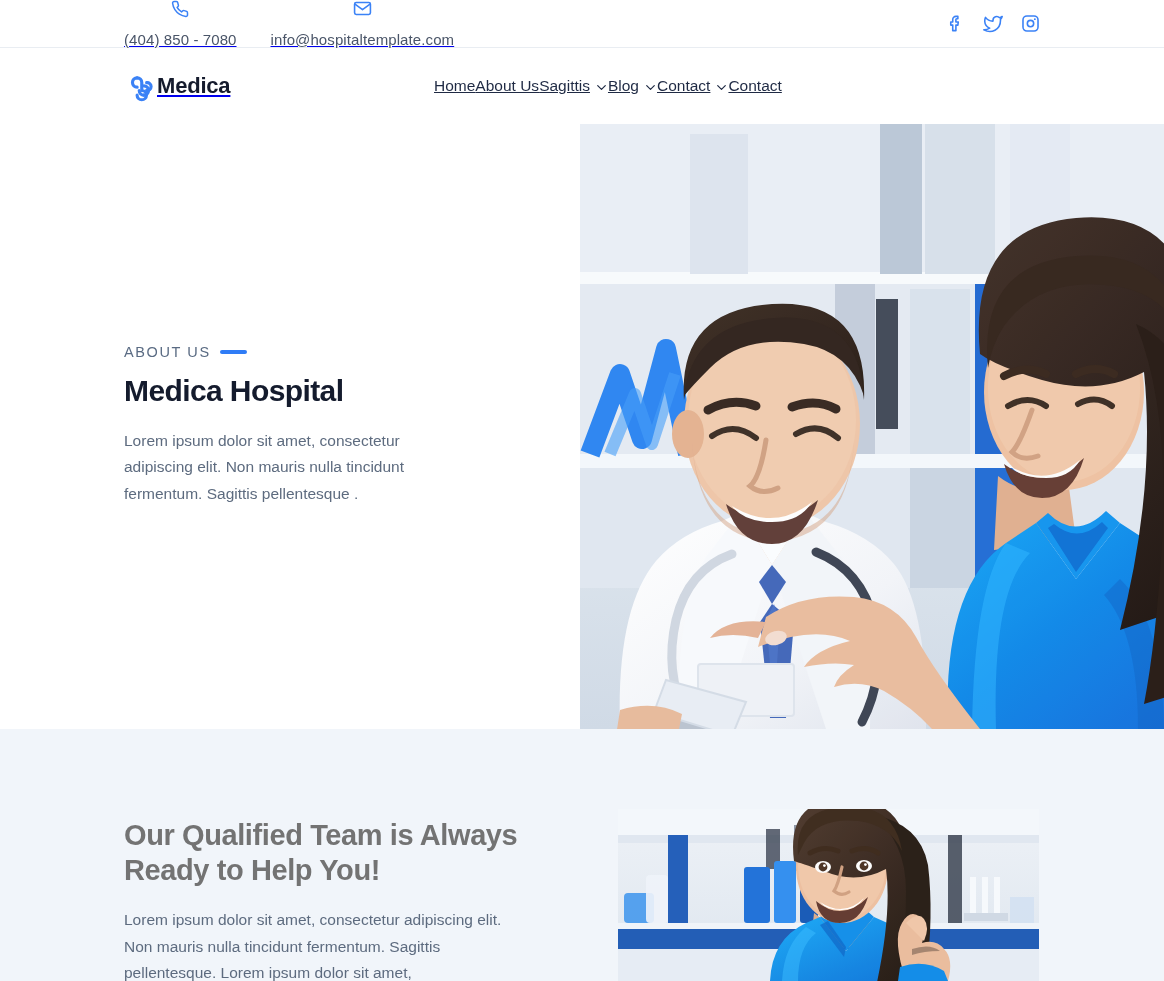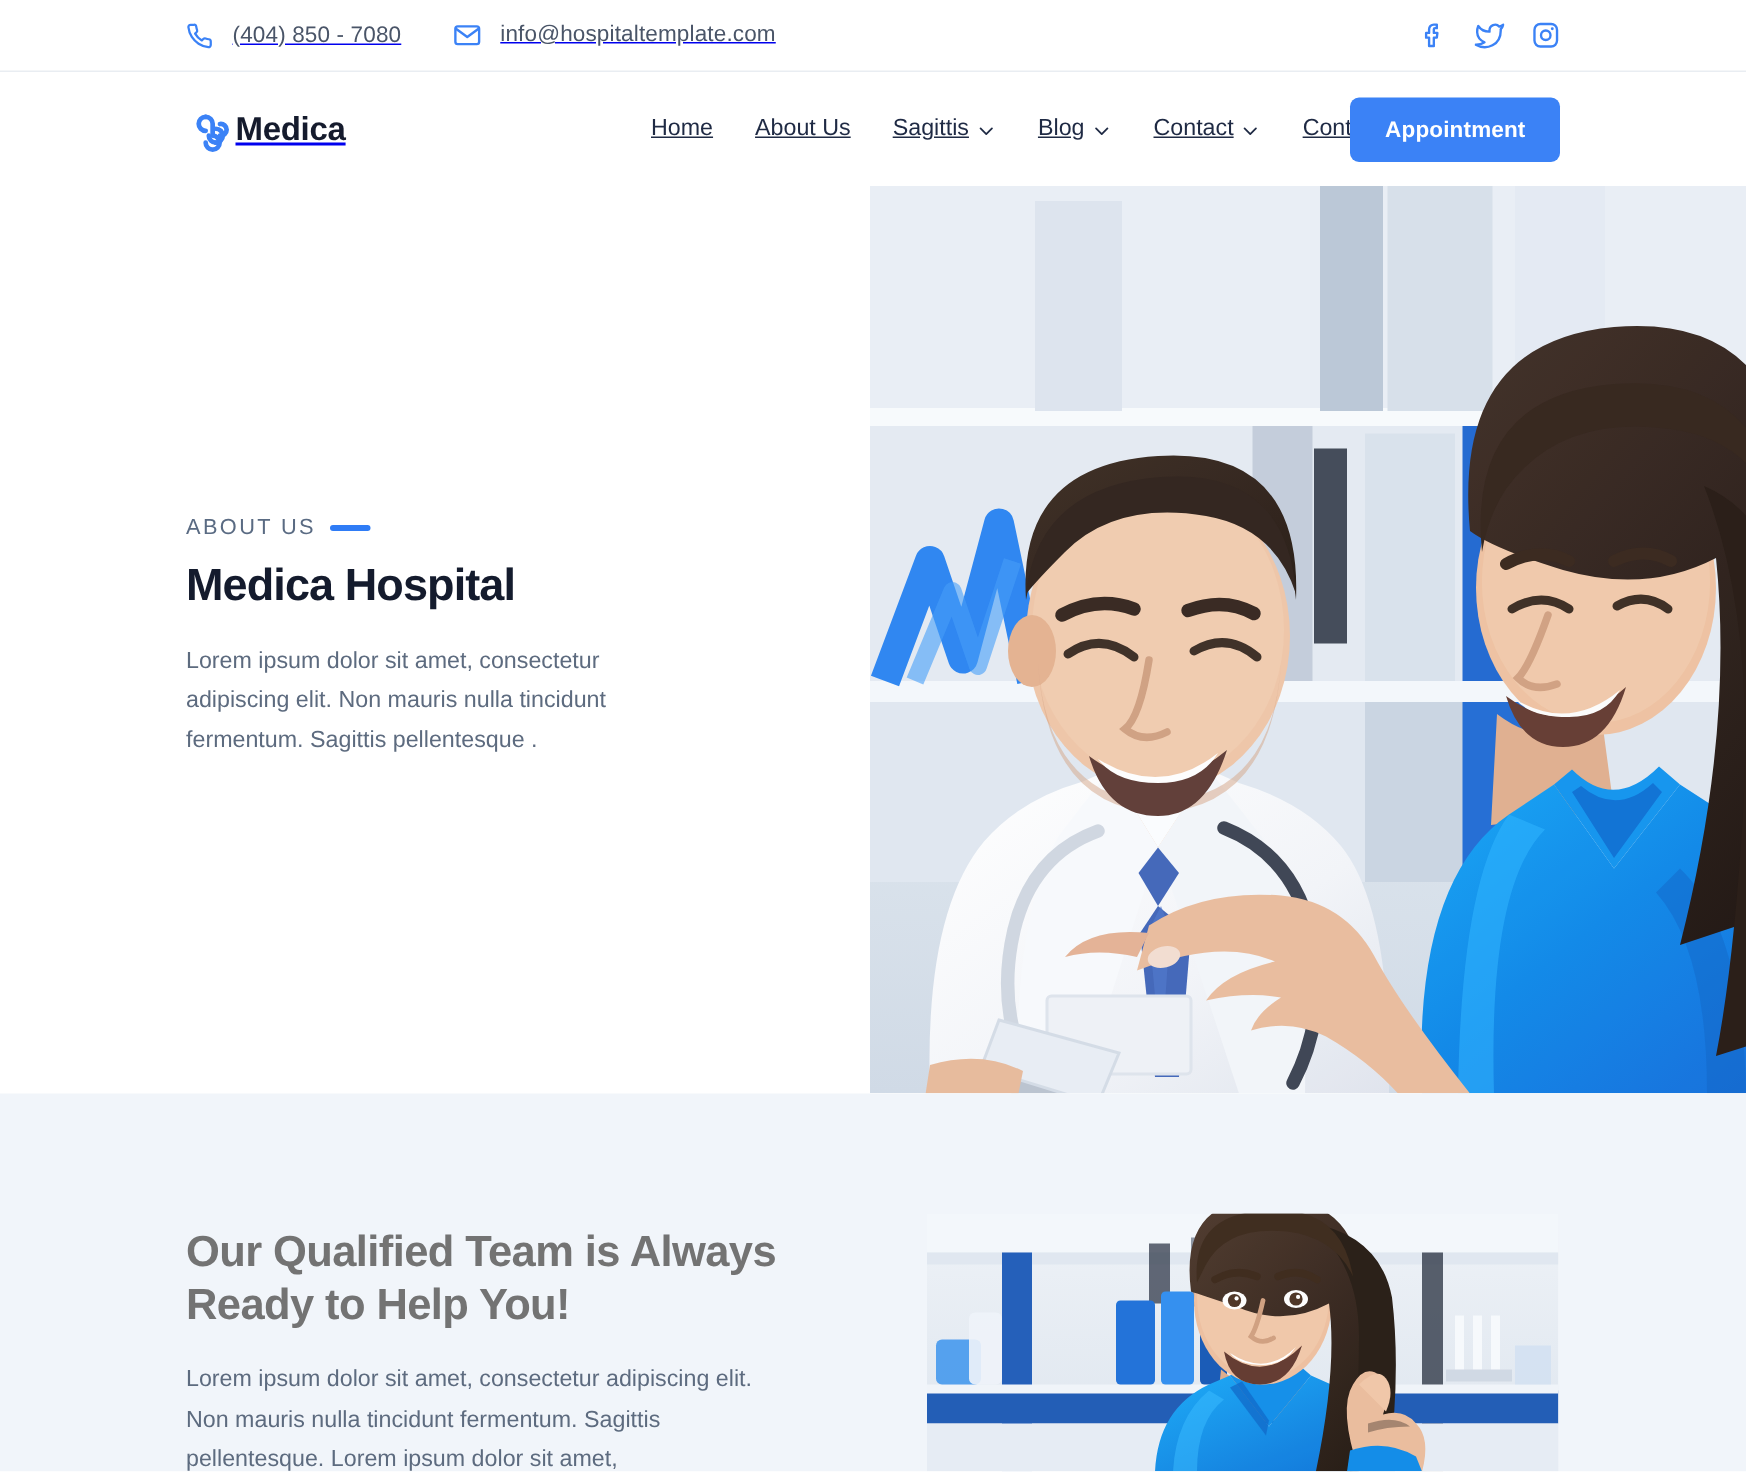--- a/index.html
+++ b/index.html
@@ -16,21 +16,21 @@
     height: 48px;
     width: 100%;
     background: #ffffff;
     border-bottom: 1px solid #e9edf2;
     display: flex;
     align-items: center;
     padding: 0 124px 0 124px;
     position: relative;
   }
   .contact-group { display: flex; align-items: center; gap: 34px; }
-  .contact-item { display: flex; gap: 13px; }
+  .contact-item { display: flex; align-items: center; gap: 13px; flex-direction: column; }
   .contact-item .ci-text {
     font-size: 15px;
     color: #4a5568;
     letter-spacing: .1px;
   }
   .icon-blue { color: #3b82f6; display: flex; align-items: center; }
   .social-group {
     position: absolute;
     right: 124px;
     display: flex;
@@ -54,21 +54,20 @@
     font-size: 22px;
     font-weight: bold;
     color: #151b2d;
     letter-spacing: -.2px;
   }
   .nav-links {
     position: absolute;
     left: 434px;
     display: flex;
     align-items: center;
-    gap: 28px;
   }
   .nav-link {
     font-size: 15.5px;
     color: #1f2a44;
     display: flex;
     align-items: center;
     gap: 5px;
     cursor: pointer;
     white-space: nowrap;
   }
@@ -271,21 +270,20 @@
           </svg>
       </span>
     </a>
 
     <a class="nav-link" href="#">
       <span>Contact</span>
     </a>
 
   </div>
 
-  <button class="appointment-btn">Appointment</button>
 </div>
 
 <div class="hero">
 
   <div class="hero-text">
     <div class="eyebrow-row">
       <span class="eyebrow">ABOUT US</span>
       <span class="eyebrow-bar"></span>
     </div>
     <h1 class="hero-title">Medica Hospital</h1>

